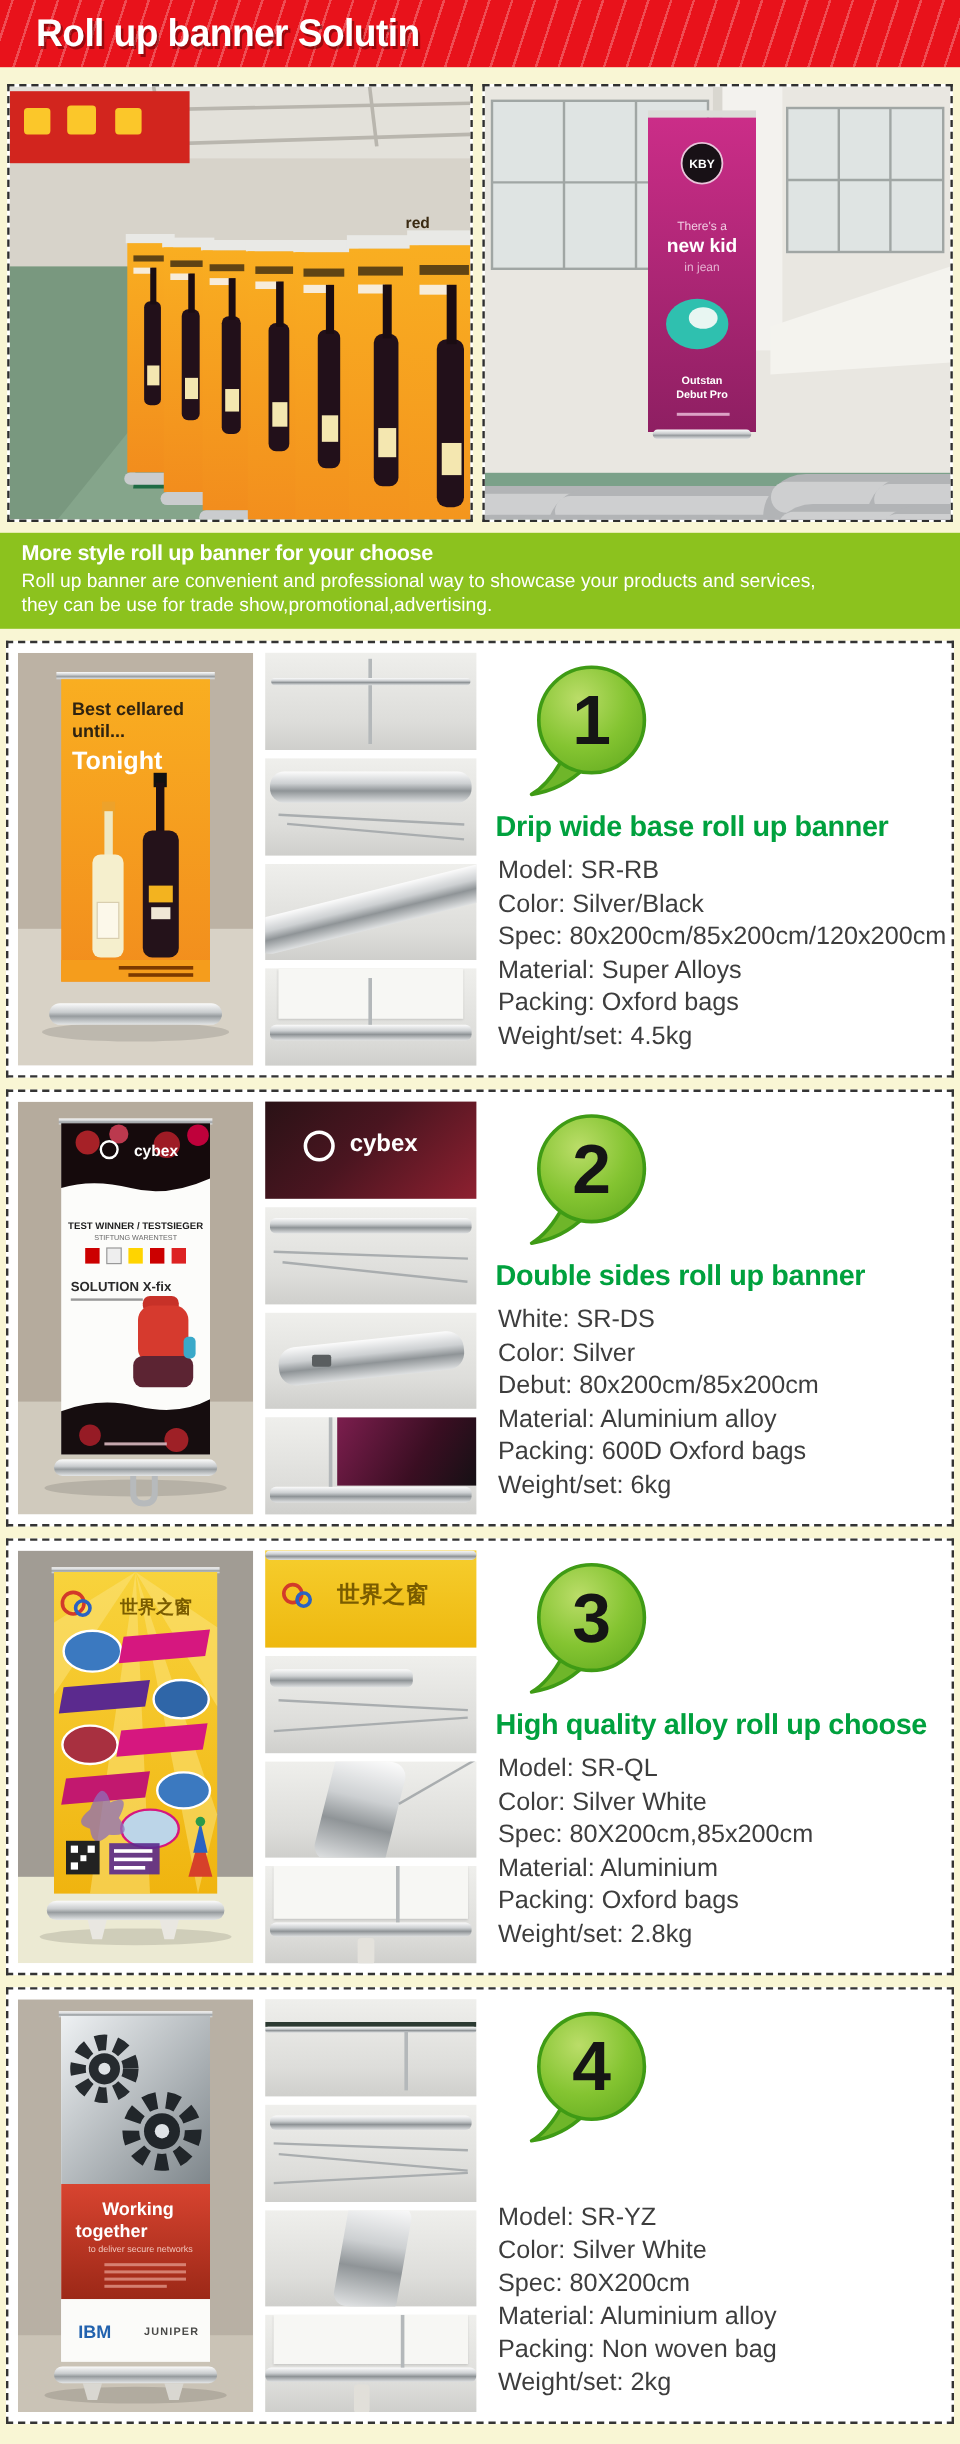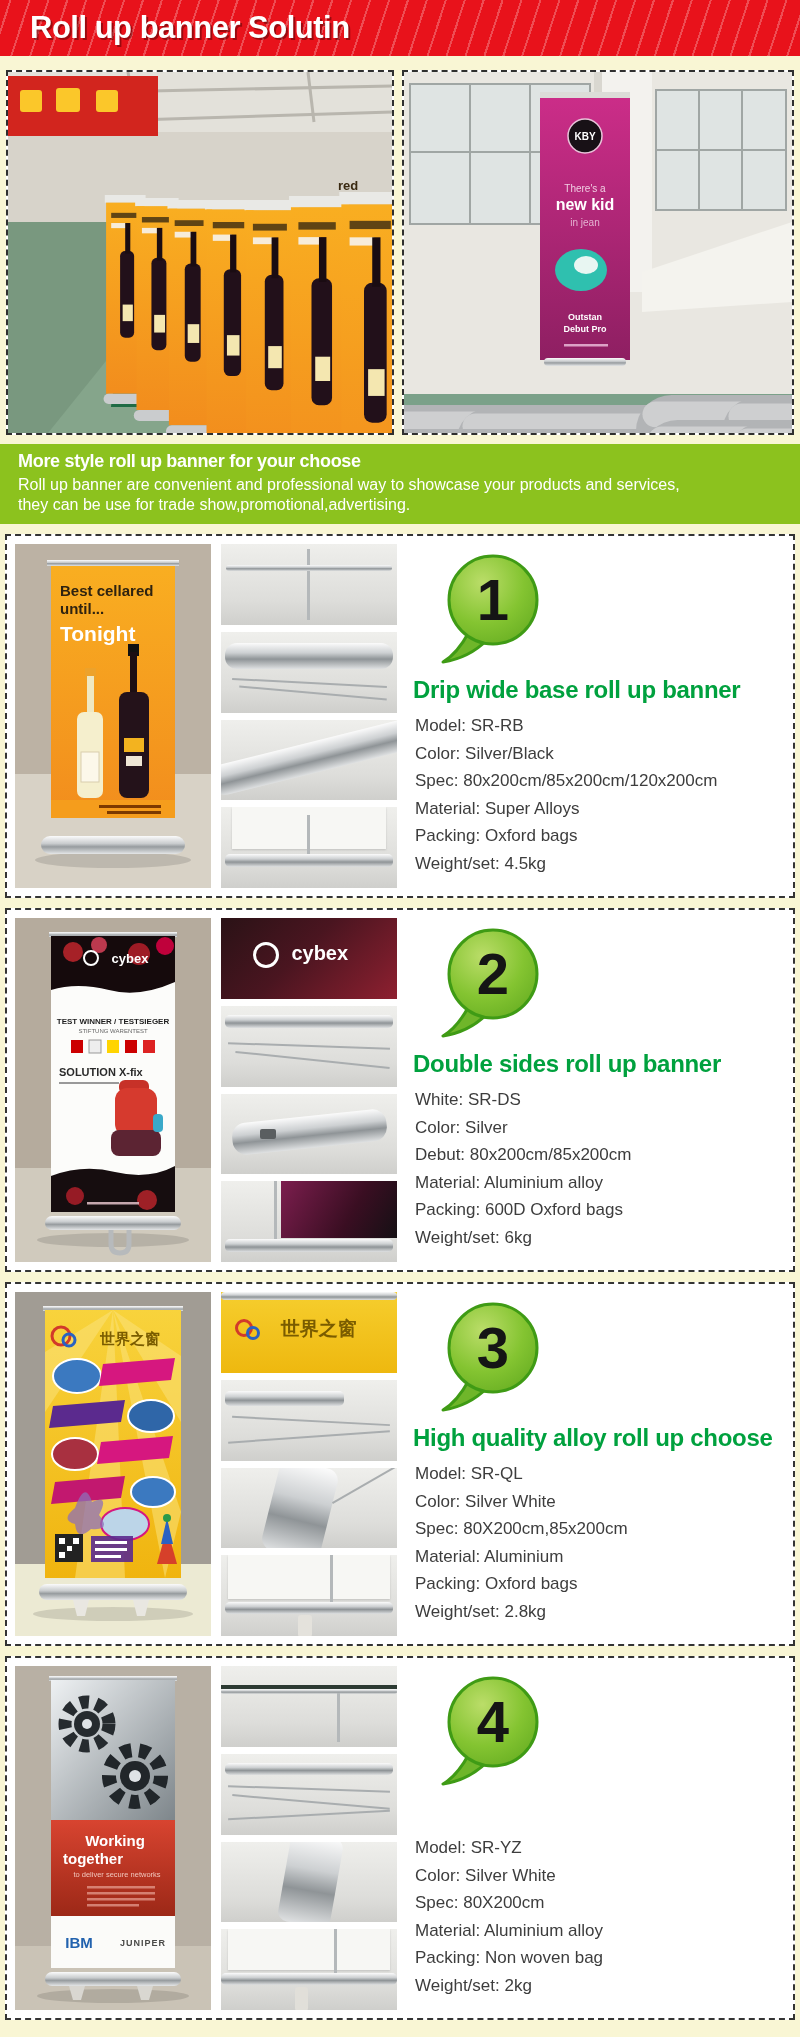--- a/index.html
+++ b/index.html
@@ -47,21 +47,21 @@
              background:linear-gradient(180deg,#efefec 0%,#dddddA 70%,#cfcfcc 100%); }
   .sbar    { position:absolute; border-radius:5px;
              background:linear-gradient(180deg,#fbfbfb 0%,#cdd0d2 38%,#8f9497 62%,#dfe1e2 100%); }
   .pline   { position:absolute; height:2px; background:#a9adaf; }
   .pin     { position:absolute; width:3px; background:#b4b8ba; }
   .paperw  { position:absolute; background:#f7f7f4; box-shadow:0 1px 2px rgba(0,0,0,.15); }
   .bubble  { position:absolute; left:432px; top:16px; width:104px; height:120px; }
   .ptitle  { position:absolute; left:406px; top:140px; width:386px;
              color:#00a13e; font-size:24px; font-weight:bold; letter-spacing:-.3px; }
   .specs   { position:absolute; left:408px; top:176px; list-style:none;
-             color:#3d3d3d; font-size:17px; line-height:27.5px; }
+             color:#3d3d3d; font-size:21px; line-height:27.5px; }
   .num-txt { font-family:"Liberation Sans", sans-serif; }
 </style>
 </head>
 <body>
 
 <svg width="0" height="0" style="position:absolute">
 <defs>
   <linearGradient id="silver" x1="0" y1="0" x2="0" y2="1">
     <stop offset="0" stop-color="#fbfbfb"></stop>
         <stop offset=".42" stop-color="#c9ccce"></stop>

